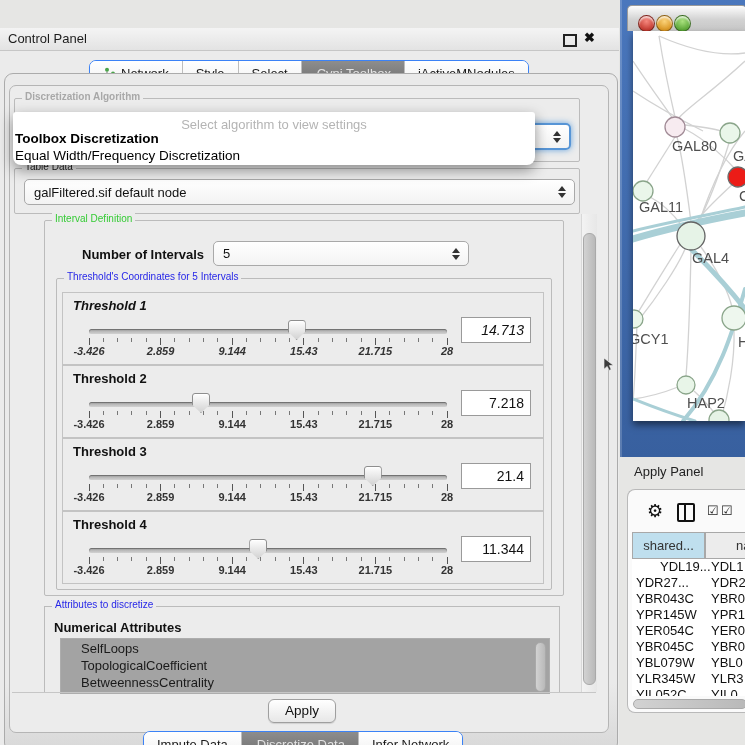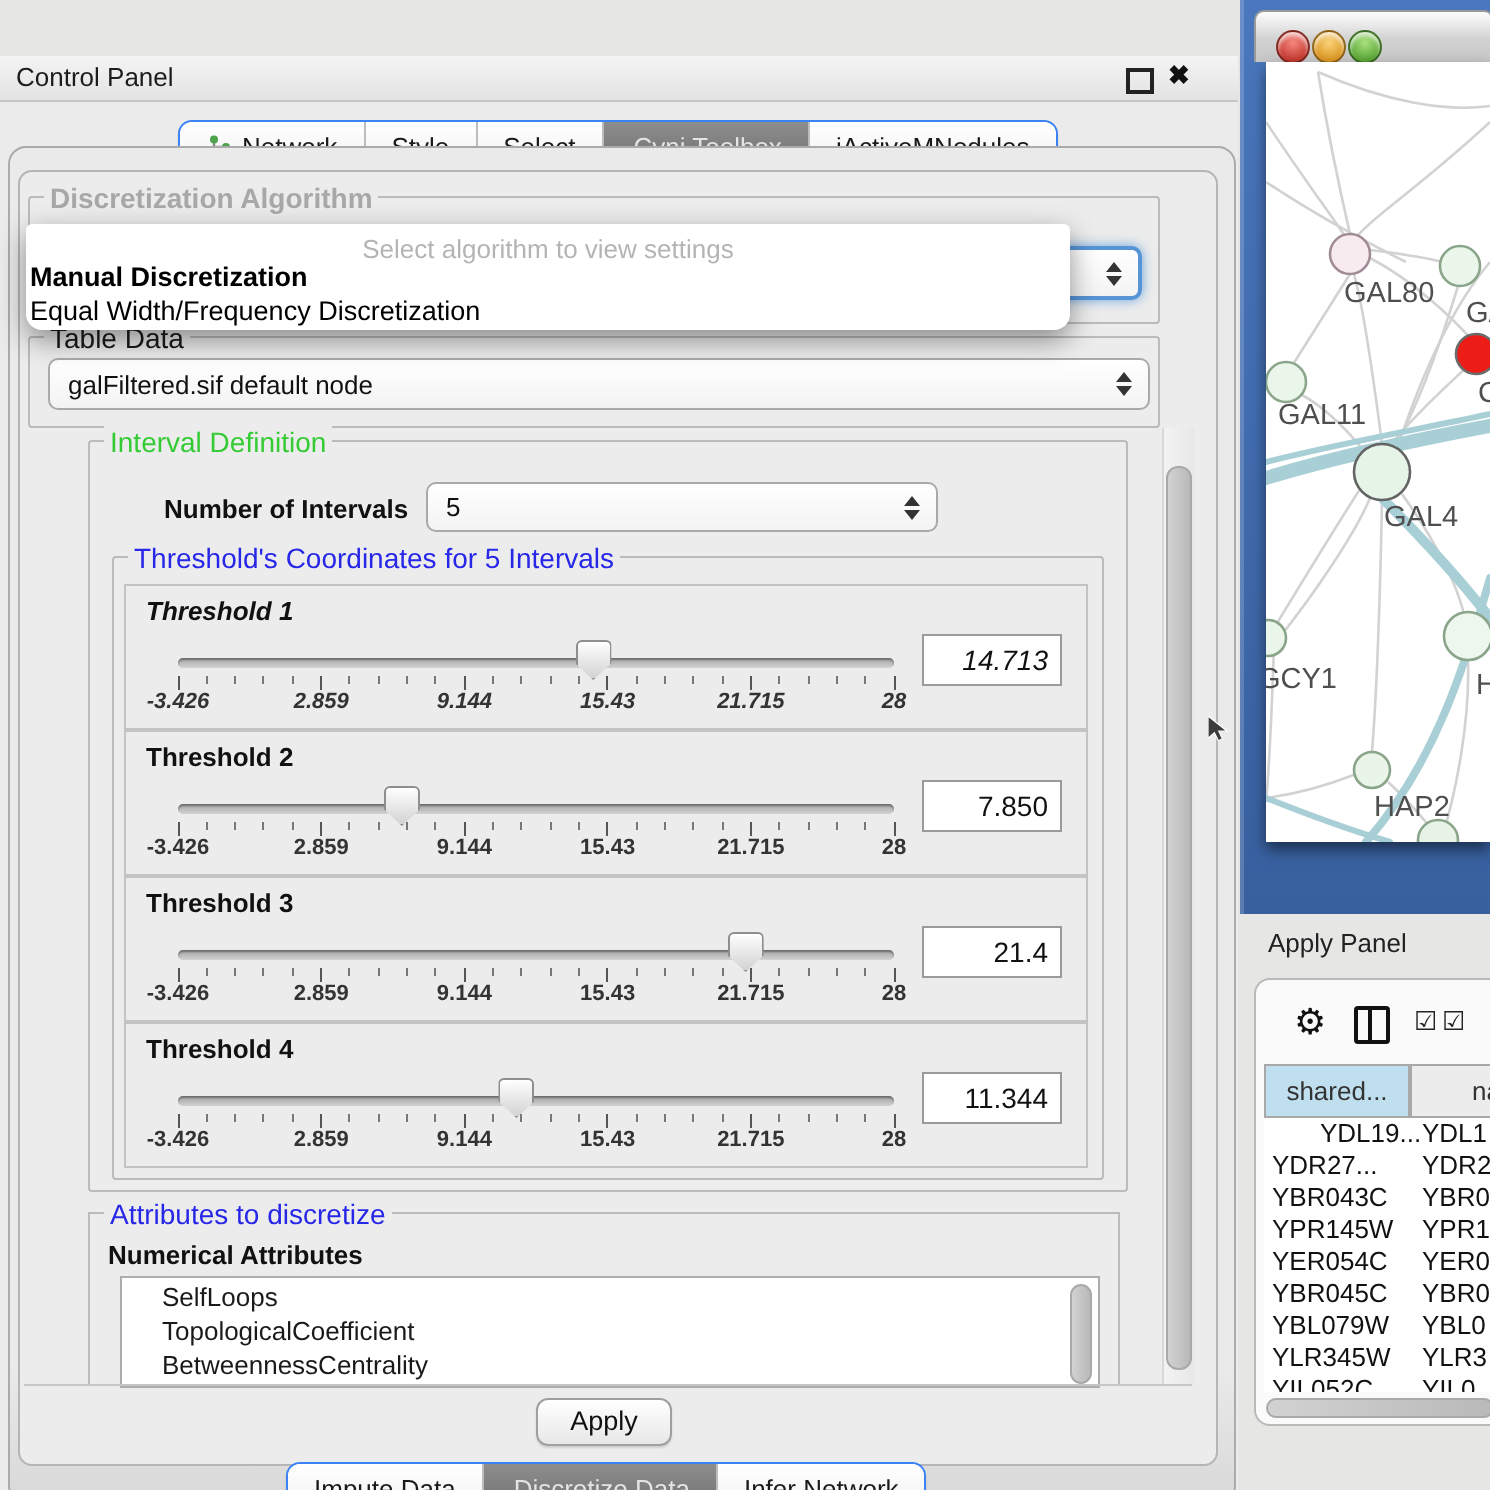--- a/index.html
+++ b/index.html
@@ -16,42 +16,42 @@
   .seg{display:flex;align-items:center;padding:0 13px;font-size:13px;font-weight:500;color:#1a1a1a;background:linear-gradient(#ffffff,#f1f1f1);border-right:1px solid #bdbdbd;white-space:nowrap;}
   .seg:last-child{border-right:0;}
   .seg.sel{background:linear-gradient(#8d8d8d,#6f6f6f);color:#e4e4e4;padding-left:15px;}
   #toptabs{left:89px;top:32px;}
   #bottabs{left:143px;top:703px;}
   .neticon{margin-right:5px;display:inline-flex;}
   
   #panelA{left:4px;top:45px;width:612px;height:677px;border:1px solid #ababab;border-radius:9px;background:linear-gradient(#eaeaea 90%,#d8d8d8);}
   #panelB{left:9px;top:57px;width:598px;height:646px;border:1px solid #b5b5b5;border-radius:7px;background:#ececec;}
   .group{border:1px solid #bbbbbb;border-radius:2px;}
-  .gtitle{position:absolute;font-size:14px;background:#ececec;padding:0 3px;white-space:nowrap;text-align:center;}
+  .gtitle{position:absolute;font-size:10px;background:#ececec;padding:0 3px;white-space:nowrap;text-align:center;}
   .combo{background:linear-gradient(#ffffff,#f3f3f3);border:1px solid #a9a9a9;border-radius:5px;box-shadow:inset 0 1px 0 #fff;font-size:13px;color:#111;display:flex;align-items:center;padding-left:9px;}
   .stepper{position:absolute;right:8px;top:50%;transform:translateY(-50%);display:flex;flex-direction:column;gap:2px;}
   .stepper i{display:block;width:0;height:0;border-left:4px solid transparent;border-right:4px solid transparent;}
   .stepper .up{border-bottom:5px solid #333;}
   .stepper .dn{border-top:5px solid #333;}
   .combo.focus{border:2px solid #5795d6;box-shadow:0 0 6px rgba(80,150,220,.85);}
   
   #popup{left:13px;top:84px;width:522px;height:53px;background:#fff;border-radius:3px 3px 8px 8px;box-shadow:0 5px 14px rgba(0,0,0,.42);z-index:40;}
   #popup .hint{position:absolute;left:0;right:0;top:5px;text-align:center;color:#b4b4b4;font-size:13px;}
   #popup .opt{position:absolute;left:2px;font-size:13.5px;color:#000;white-space:nowrap;}
   
   .thr-panel{position:absolute;left:0;width:480px;height:71px;border:1px solid #c3c3c3;background:#ececec;}
   .thr-label{position:absolute;left:10px;top:5px;font-size:13px;font-weight:bold;color:#111;}
   .sl-track{position:absolute;left:26px;top:36px;width:358px;height:5px;border-radius:3px;background:linear-gradient(#a3a3a3,#d2d2d2);box-shadow:inset 0 1px 1px rgba(0,0,0,.35);}
   .sl-handle{position:absolute;top:27px;width:16px;height:18px;background:linear-gradient(#fefefe,#d3d3d3);border:1px solid #8e8e8e;border-radius:3px;clip-path:polygon(0 0,100% 0,100% 58%,50% 100%,0 58%);box-shadow:inset 0 1px 0 #fff;}
   .tick{position:absolute;width:1px;background:#777;}
   .tick.major{background:#555;}
   .sc-label{position:absolute;top:52px;width:60px;text-align:center;font-size:11px;font-weight:700;color:#333;}
   .val-field{position:absolute;left:398px;top:24px;width:62px;height:24px;background:#fff;border:1px solid #9a9a9a;font-size:14px;color:#111;text-align:right;line-height:24px;padding-right:6px;}
   
-  .listbox{background:#ffffff;border:1px solid #adadad;overflow:hidden;}
+  .listbox{background:#a3a3a3;border:1px solid #adadad;overflow:hidden;}
   .listitem{position:absolute;left:20px;font-size:13px;color:#1a1a1a;white-space:nowrap;}
   
   .sb-track-v{background:linear-gradient(90deg,#f3f3f3,#e7e7e7);border-left:1px solid #d8d8d8;}
   .sb-thumb{background:linear-gradient(90deg,#d2d2d2,#b9b9b9);border:1px solid #a9a9a9;border-radius:6px;}
   .btn{background:linear-gradient(#ffffff,#e7e7e7);border:1px solid #9f9f9f;border-radius:6px;font-size:13.5px;color:#111;text-align:center;box-shadow:0 1px 1px rgba(0,0,0,.12);}
   
   #bluewin{left:620px;top:0;width:125px;height:457px;background:linear-gradient(180deg,#4a77bd,#38609f);box-shadow:inset 2px 0 0 rgba(255,255,255,.18);}
   #aquabar{left:627px;top:5px;width:118px;height:25px;background:linear-gradient(#fdfdfd,#d2d2d2 55%,#c7c7c7);border-radius:5px 5px 0 0;border:1px solid #9a9a9a;border-bottom:0;}
   .tl{position:absolute;top:9px;width:15px;height:15px;border-radius:50%;border:1px solid rgba(0,0,0,.35);box-shadow:inset 0 2px 2px rgba(255,255,255,.75);}
   #graphwrap{left:633px;top:31px;width:112px;height:390px;background:#fff;box-shadow:0 4px 7px rgba(0,0,0,.5);}
@@ -112,21 +112,21 @@
     <span class="gtitle" style="left:22px;top:63px;color:#a8a8a8;font-weight:bold;">Discretization Algorithm</span>
     <div class="abs combo focus" style="left:24px;top:95px;width:534px;height:23px;">
       <span class="stepper">
           <i class="up"></i>
           <i class="dn"></i>
         </span>
     </div>
 
     <div class="abs" id="popup">
       <div class="hint">Select algorithm to view settings</div>
-      <div class="opt" style="top:19px;font-weight:bold;">Manual Discretization</div>
+      <div class="opt" style="top:19px;font-weight:bold;">Toolbox Discretization</div>
       <div class="opt" style="top:36px;">Equal Width/Frequency Discretization</div>
     </div>
 
     <div class="abs group" style="left:14px;top:140px;width:564px;height:44px;"></div>
     <span class="gtitle" style="left:22px;top:133px;color:#1a1a1a;">Table Data</span>
     <div class="abs combo" style="left:24px;top:151px;width:540px;height:24px;">
       <span>galFiltered.sif default node</span>
       <span class="stepper">
           <i class="up"></i>
           <i class="dn"></i>
@@ -215,21 +215,21 @@
           <div class="tick" style="left: 340.54px; top: 45px; height: 4px;"></div>
           <div class="tick" style="left: 354.86px; top: 45px; height: 4px;"></div>
           <div class="tick" style="left: 369.18px; top: 45px; height: 4px;"></div>
           <div class="tick major" style="left: 383.5px; top: 45px; height: 7px;"></div>
           <div class="sc-label" style="left: -4px;">-3.426</div>
           <div class="sc-label" style="left: 67.6px;">2.859</div>
           <div class="sc-label" style="left: 139.2px;">9.144</div>
           <div class="sc-label" style="left: 210.8px;">15.43</div>
           <div class="sc-label" style="left: 282.4px;">21.715</div>
           <div class="sc-label" style="left: 354px;">28</div>
-          <div class="val-field">7.850</div>
+          <div class="val-field">7.218</div>
         </div>
         <div class="thr-panel" style="top: 146px;">
           <div class="thr-label">Threshold 3</div>
           <div class="sl-track"></div>
           <div class="sl-handle" style="left: 300.814px;"></div>
           <div class="tick major" style="left: 25.5px; top: 45px; height: 7px;"></div>
           <div class="tick" style="left: 39.82px; top: 45px; height: 4px;"></div>
           <div class="tick" style="left: 54.14px; top: 45px; height: 4px;"></div>
           <div class="tick" style="left: 68.46px; top: 45px; height: 4px;"></div>
           <div class="tick" style="left: 82.78px; top: 45px; height: 4px;"></div>

